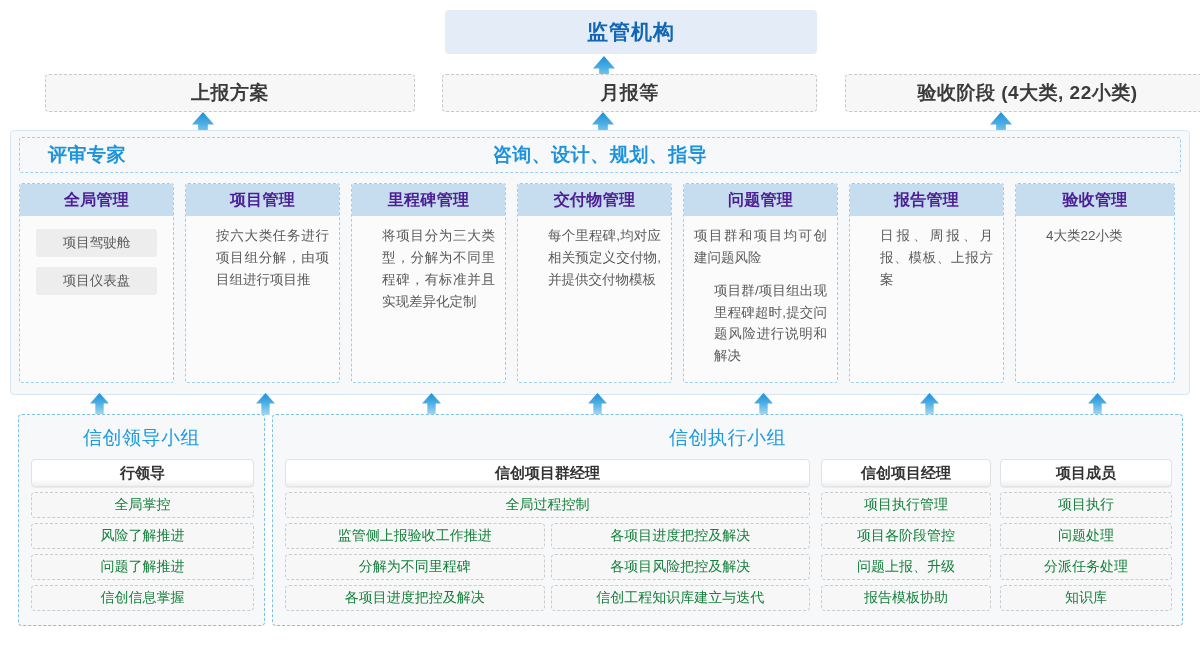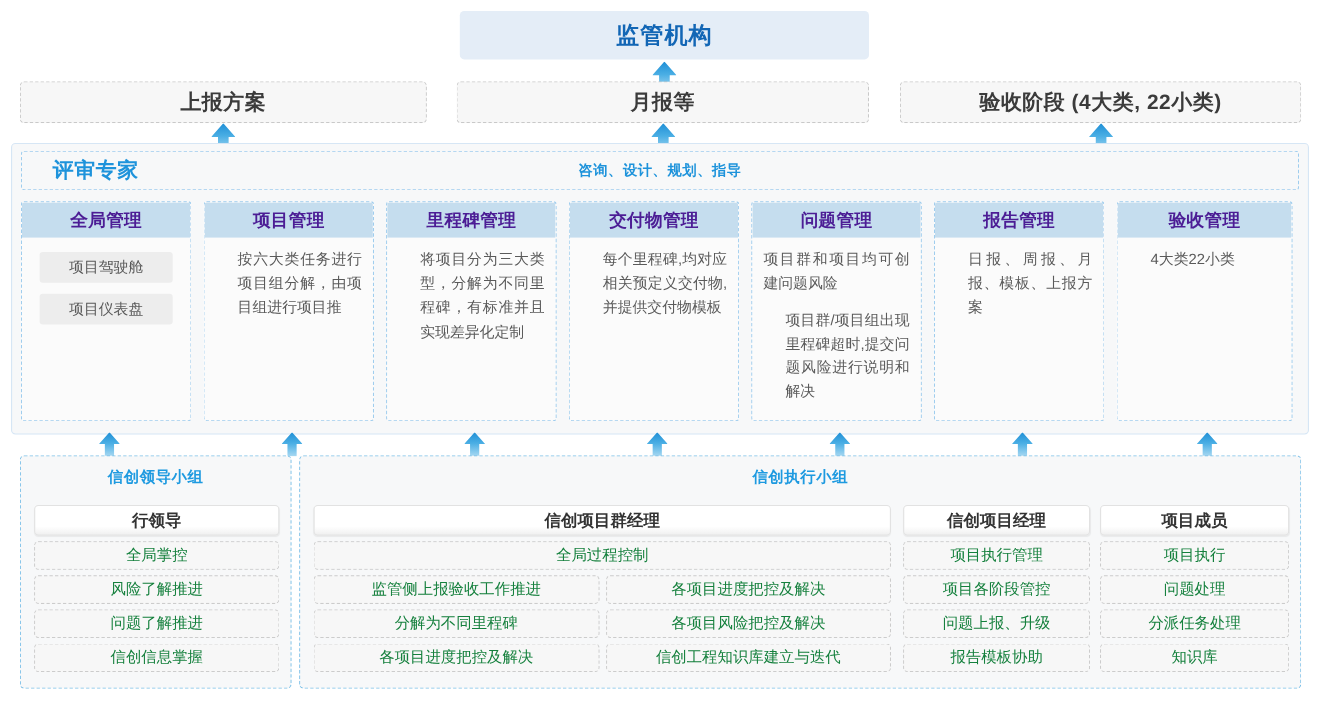--- a/index.html
+++ b/index.html
@@ -22,20 +22,21 @@
   }
 
   
   .box {
     position: absolute;
     box-sizing: border-box;
     display: flex;
     align-items: center;
     justify-content: center;
     text-align: right;
+    margin-left: 27px;
   }
 
   
   .regulator {
     background: #e4edf7;
     border-radius: 4px;
     color: #1266b5;
     font-weight: bold;
     font-size: 21px;
     letter-spacing: 1px;
@@ -98,21 +99,21 @@
     font-size: 19px;
     letter-spacing: 0.5px;
   }
   .role-band .center-label {
     position: absolute;
     left: 0;
     right: 0;
     text-align: center;
     color: #1e93db;
     font-weight: bold;
-    font-size: 13px;
+    font-size: 19px;
     letter-spacing: 0.5px;
   }
 
   
   .col {
     position: absolute;
     top: 52px;
     width: 155px;
     height: 200px;
     border: 1px dashed #9fcdee;
@@ -161,22 +162,22 @@
   
   .group {
     position: absolute;
     border: 1px dashed #7cc0e8;
     border-radius: 4px;
     background: #f7f8f9;
     box-sizing: border-box;
   }
   .group-title {
     color: #1e9ae0;
-    font-weight: bold;
-    font-size: 14px;
+    font-weight: normal;
+    font-size: 19px;
     text-align: center;
     letter-spacing: 0.5px;
     padding-top: 10px;
   }
   .group-title.exec { }
 
   .role-card {
     position: absolute;
     box-sizing: border-box;
   }

